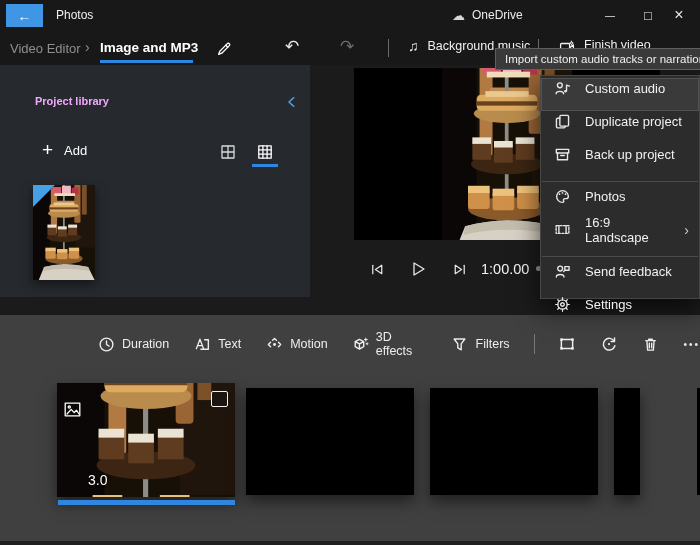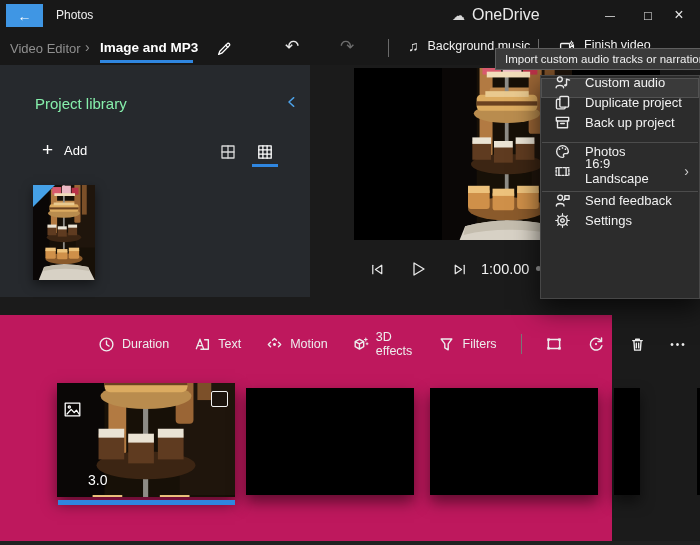--- a/index.html
+++ b/index.html
@@ -14,36 +14,36 @@
   #titlebar{left:0;top:0;width:700px;height:30px;background:#181818}
   #commandbar{left:0;top:30px;width:700px;height:35px;background:#181818}
   .winbtn{width:32px;height:30px;display:flex;align-items:center;justify-content:center;color:#e6e6e6;font-size:12px}
   .vsep{width:1px;height:18px;background:#6a6a6a}
 
   
   #library{left:0;top:65px;width:310px;height:232px;background:#26292d}
   
   #menu{left:540px;top:75px;width:160px;height:224px;background:#2c2c2c;border:1px solid #474747;
     box-shadow:0 10px 24px rgba(0,0,0,.65);z-index:40;padding-top:2px}
-  .mrow{display:flex;align-items:center;height:20px;padding:0 10px 12px 12px;gap:14px;font-size:13px;color:#f1f1f1}
+  .mrow{display:flex;align-items:center;height:33px;padding:0 10px 12px 12px;gap:14px;font-size:13px;color:#f1f1f1}
   .mrow .ic{width:18px;height:18px;color:#e8e8e8}
   .msep{height:1px;background:#4c4c4c;margin:4px 1px}
   .mhl{background:#3a3a3a;box-shadow:inset 0 0 0 1px #525252}
 
   
   #tooltip{left:495px;top:48px;height:22px;background:#3a3a3a;border:1px solid #5f5f5f;z-index:50;
     display:flex;align-items:center;padding:0 9px;font-size:11.5px;color:#f0f0f0;white-space:nowrap}
 
   
   #pframe{left:354px;top:68px;width:306px;height:172px;background:#000}
   #pimg{left:442px;top:68px;width:130px;height:172px;overflow:hidden}
   .ctl{color:#e8e8e8}
 
   
-  #timeline{left:0;top:315px;width:612px;height:230px;background:#be185d}
+  #timeline{left:0;top:315px;width:700px;height:230px;background:#404040}
   .tbtn{display:flex;align-items:center;gap:7px;color:#ededed;font-size:12.5px}
   .tbtn .ic{width:18px;height:18px}
   .clip{position:absolute;background:#000;box-shadow:0 7px 14px rgba(0,0,0,.5)}
   #clip1{left:57px;top:383px;width:178px;height:114px;overflow:hidden}
   #clip1 svg{position:absolute;left:0;top:-70px}
   .badge{position:absolute;left:7px;bottom:9px;display:flex;align-items:center;gap:7px;font-size:14px;color:#fff;
     text-shadow:0 1px 2px rgba(0,0,0,.8)}
   #checkbox{position:absolute;right:7px;top:8px;width:17px;height:16px;border:1.6px solid #f2f2f2;border-radius:2px;
     background:rgba(20,20,20,.25)}
   #progress{left:58px;top:500px;width:177px;height:4.5px;background:#2f86e0}
@@ -98,21 +98,21 @@
 </svg>
 
 <div class="abs" id="titlebar">
   <div class="abs" style="left:6px;top:4px;width:37px;height:23px;background:#3f96e4;display:flex;align-items:center;justify-content:center;font-size:14px;color:#fff">
     <span class="glyph">←</span>
   </div>
   <span class="abs" style="left:56px;top:8px;font-size:12px;color:#f0f0f0">Photos</span>
 
   <div class="abs" style="left:452px;top:0;height:30px;display:flex;align-items:center;gap:7px">
     <span class="glyph" style="font-size:13px;color:#d8d8d8">☁</span>
-    <span style="font-size:16px;color:#eaeaea">OneDrive</span>
+    <span style="font-size:12px;color:#eaeaea">OneDrive</span>
   </div>
 
   <div class="abs winbtn" style="left:594px;top:0">
     <span class="glyph" style="font-size:10px">—</span>
   </div>
   <div class="abs winbtn" style="left:632px;top:0">
     <span class="glyph" style="font-size:13px">□</span>
   </div>
   <div class="abs winbtn" style="left:663px;top:0">
     <span class="glyph" style="font-size:16px">×</span>
@@ -154,21 +154,21 @@
           <rect x="1.6" y="4.5" width="9" height="8" rx="1"></rect>
           <path d="M10.6,8.5 l3.8,-2.6 v5.2 l-3.8,-2.6 Z"></path>
           <path d="M12.5,2.2 l0.5,1.3 1.3,0.5 -1.3,0.5 -0.5,1.3 -0.5,-1.3 -1.3,-0.5 1.3,-0.5 Z" style="stroke-width:.9"></path>
         </svg>
     </span>
     <span style="font-size:12.5px;color:#f0f0f0">Finish video</span>
   </div>
 </div>
 
 <div class="abs" id="library">
-  <span class="abs" style="left:35px;top:30px;font-size:15px;font-weight:normal;color:#86efac">Project library</span>
+  <span class="abs" style="left:35px;top:30px;font-size:11px;font-weight:bold;color:#f0abfc">Project library</span>
   <span class="abs ic" style="left:283px;top:28px;width:18px;height:18px;color:#4da2e8">
     <svg width="14" height="14" viewBox="0 0 16 16" style="stroke-width:1.6">
         <polyline points="10,3 4.5,8 10,13"></polyline>
       </svg>
   </span>
 
   <div class="abs" style="left:42px;top:76px;display:flex;align-items:center;gap:11px">
     <span class="glyph" style="font-size:19px;font-weight:300;color:#fff;line-height:18px">+</span>
     <span style="font-size:13px;color:#fff">Add</span>
   </div>

